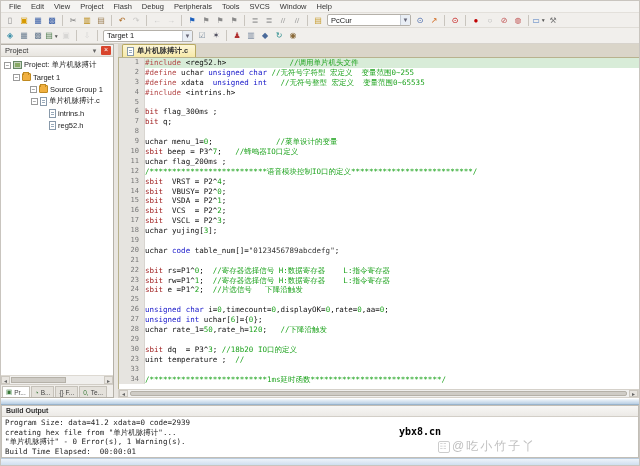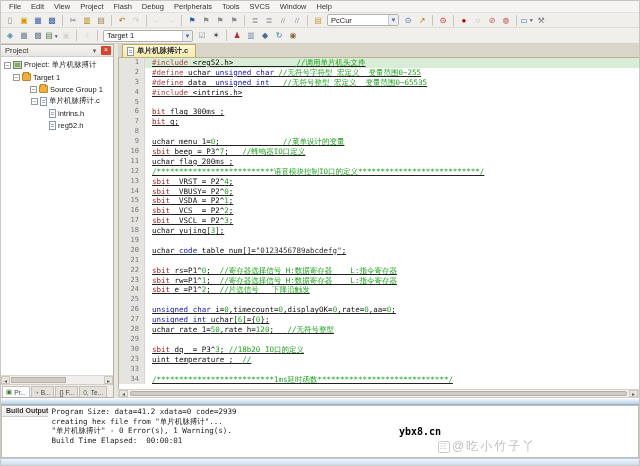--- a/index.html
+++ b/index.html
@@ -53,37 +53,37 @@
   .vsplit { width:4px; background:#e9e6e1; flex:0 0 auto; }
 
   
   .editor { flex:1 1 auto; display:flex; flex-direction:column; min-width:0; }
   .tabbar { height:14px; background:#dad5c9; display:flex; align-items:flex-end; padding-left:4px; border-bottom:1px solid #b8b28e; flex:0 0 auto; }
   .etab { display:flex; align-items:center; height:13px; padding:0 7px 0 4px; background:linear-gradient(#fdf6d8,#f7e9a8); border:1px solid #b8a860; border-bottom:none; border-radius:2px 2px 0 0; font-size:7.5px; font-weight:bold; color:#333; }
   .etab .ticon { margin-right:3px; }
   .code-area { flex:1 1 auto; background:#fff; overflow:hidden; border-left:1px solid #b8b28e; position:relative; }
   .code-line { display:flex; height:9.9px; line-height:9.9px; font-family:"DejaVu Sans Mono", monospace; font-size:7.5px; white-space:pre; }
   .code-line .ln { width:26px; flex:0 0 auto; background:#e6e4e0; color:#777; text-align:right; padding-right:5px; font-size:7px; border-right:1px solid #d8d5d0; }
-  .code-line .ct { padding-left:7px; flex:1 1 auto;text-decoration:underline; }
+  .code-line .ct { flex:1 1 auto; }
   .code-line.hl .ct { background:#d8ecd8; }
   .ct .pp  { color:#b34545; }
   .ct .kw2 { color:#a02020; }
   .ct .kw  { color:#1414c8; }
   .ct .cm  { color:#1ea31e; }
   .ct .num { color:#1ea31e; }
   .ct .str { color:#333; }
   .ct .txt { color:#111; }
   .editor-hscroll { height:9px; background:#f0efed; border:1px solid #d5d1ca; display:flex; align-items:stretch; flex:0 0 auto; }
   .editor-hscroll .thumb { flex:1; background:#cfccc6; border:1px solid #b5b1a8; margin:1px 2px; border-radius:2px; }
 
   
   .hsplit { height:7px; background:linear-gradient(#f2f7fc,#b9cfe4); border-top:1px solid #fff; border-bottom:1px solid #9ab4cc; flex:0 0 auto; }
 
   
-  .build-panel { height:53px; display:flex; flex-direction:row; background:#fff; border:1px solid #c2beb6; flex:0 0 auto; }
+  .build-panel { height:53px; display:flex; flex-direction:column; background:#fff; border:1px solid #c2beb6; flex:0 0 auto; }
   .build-header { height:11px; background:linear-gradient(#f8f7f5,#eceae6); border-bottom:1px solid #d2cec7; font-size:7px; font-weight:bold; color:#333; padding:1px 0 0 4px; flex:0 0 auto; }
   .build-body { flex:1; padding:1px 0 0 3px; font-family:"DejaVu Sans Mono", monospace; font-size:7.5px; line-height:9.5px; color:#222; white-space:pre; }
 
   
   .statusbar { height:7px; background:linear-gradient(#eef4fa,#cfdff0); border-top:1px solid #b9cbdd; flex:0 0 auto; }
 
   
   .wm1 { position:absolute; left:398px; top:425px; font-family:"DejaVu Sans Mono", monospace; font-weight:bold; font-size:10px; color:#000; z-index:5; }
   .wm2 { position:absolute; left:437px; top:437px; font-size:12px; letter-spacing:2px; color:#aaa; opacity:.75; z-index:5; display:flex; align-items:center; }
   .wm2 .wlogo { width:12px; height:12px; border:1.5px solid #bbb; border-radius:2px; margin-right:2px; color:#bbb; font-size:8px; line-height:9px; text-align:center; }
@@ -167,21 +167,21 @@
       <span class="tb-btn">
         <span style="color: rgb(153, 153, 153);">//</span>
       </span>
       <span class="tb-btn">
         <span style="color: rgb(153, 153, 153);">//</span>
       </span>
       <span class="tb-sep"></span>
       <span class="tb-btn">
         <span style="color: rgb(199, 154, 42);">▤</span>
       </span>
-      <div class="tb-combo" style="width: 72px;">
+      <div class="tb-combo" style="width: 84px;">
         <span>PcCur</span>
         <span class="caret">▼</span>
       </div>
       <span class="tb-btn">
         <span style="color: rgb(58, 95, 168);">⊙</span>
       </span>
       <span class="tb-btn">
         <span style="color: rgb(210, 105, 30);">↗</span>
       </span>
       <span class="tb-sep"></span>
@@ -331,21 +331,21 @@
     <div class="editor">
       <div class="tabbar">
         <div class="etab">
           <span class="ticon file"></span>
           <span>单片机脉搏计.c</span>
         </div>
       </div>
       <div class="code-area">
           <div class="code-line hl"><span class="ln">1</span><span class="ct"><span class="pp">#include</span><span class="txt"> &lt;reg52.h&gt;              </span><span class="cm">//调用单片机头文件</span></span></div>
           <div class="code-line"><span class="ln">2</span><span class="ct"><span class="pp">#define</span><span class="txt"> uchar </span><span class="kw">unsigned char</span><span class="txt"> </span><span class="cm">//无符号字符型 宏定义  变量范围0~255</span></span></div>
-          <div class="code-line"><span class="ln">3</span><span class="ct"><span class="pp">#define</span><span class="txt"> data  </span><span class="kw">unsigned int</span><span class="txt">   </span><span class="cm">//无符号整型 宏定义  变量范围0~65535</span></span></div>
+          <div class="code-line"><span class="ln">3</span><span class="ct"><span class="pp">#define</span><span class="txt"> xdata  </span><span class="kw">unsigned int</span><span class="txt">   </span><span class="cm">//无符号整型 宏定义  变量范围0~65535</span></span></div>
           <div class="code-line"><span class="ln">4</span><span class="ct"><span class="pp">#include</span><span class="txt"> &lt;intrins.h&gt;</span></span></div>
           <div class="code-line"><span class="ln">5</span><span class="ct"></span></div>
           <div class="code-line"><span class="ln">6</span><span class="ct"><span class="kw2">bit</span><span class="txt"> flag_300ms ;</span></span></div>
           <div class="code-line"><span class="ln">7</span><span class="ct"><span class="kw2">bit</span><span class="txt"> q;</span></span></div>
           <div class="code-line"><span class="ln">8</span><span class="ct"></span></div>
           <div class="code-line"><span class="ln">9</span><span class="ct"><span class="txt">uchar menu_1=</span><span class="num">0</span><span class="txt">;              </span><span class="cm">//菜单设计的变量</span></span></div>
           <div class="code-line"><span class="ln">10</span><span class="ct"><span class="kw2">sbit</span><span class="txt"> beep = P3^</span><span class="num">7</span><span class="txt">;   </span><span class="cm">//蜂鸣器IO口定义</span></span></div>
           <div class="code-line"><span class="ln">11</span><span class="ct"><span class="txt">uchar flag_200ms ;</span></span></div>
           <div class="code-line"><span class="ln">12</span><span class="ct"><span class="cm">/**************************语音模块控制IO口的定义***************************/</span></span></div>
           <div class="code-line"><span class="ln">13</span><span class="ct"><span class="kw2">sbit</span><span class="txt">  VRST = P2^</span><span class="num">4</span><span class="txt">;</span></span></div>
@@ -356,21 +356,21 @@
           <div class="code-line"><span class="ln">18</span><span class="ct"><span class="txt">uchar yujing[</span><span class="num">3</span><span class="txt">];</span></span></div>
           <div class="code-line"><span class="ln">19</span><span class="ct"></span></div>
           <div class="code-line"><span class="ln">20</span><span class="ct"><span class="txt">uchar </span><span class="kw">code</span><span class="txt"> table_num[]=</span><span class="str">"0123456789abcdefg"</span><span class="txt">;</span></span></div>
           <div class="code-line"><span class="ln">21</span><span class="ct"></span></div>
           <div class="code-line"><span class="ln">22</span><span class="ct"><span class="kw2">sbit</span><span class="txt"> rs=P1^</span><span class="num">0</span><span class="txt">;  </span><span class="cm">//寄存器选择信号 H:数据寄存器    L:指令寄存器</span></span></div>
           <div class="code-line"><span class="ln">23</span><span class="ct"><span class="kw2">sbit</span><span class="txt"> rw=P1^</span><span class="num">1</span><span class="txt">;  </span><span class="cm">//寄存器选择信号 H:数据寄存器    L:指令寄存器</span></span></div>
           <div class="code-line"><span class="ln">24</span><span class="ct"><span class="kw2">sbit</span><span class="txt"> e =P1^</span><span class="num">2</span><span class="txt">;  </span><span class="cm">//片选信号   下降沿触发</span></span></div>
           <div class="code-line"><span class="ln">25</span><span class="ct"></span></div>
           <div class="code-line"><span class="ln">26</span><span class="ct"><span class="kw">unsigned char</span><span class="txt"> i=</span><span class="num">0</span><span class="txt">,timecount=</span><span class="num">0</span><span class="txt">,displayOK=</span><span class="num">0</span><span class="txt">,rate=</span><span class="num">0</span><span class="txt">,aa=</span><span class="num">0</span><span class="txt">;</span></span></div>
           <div class="code-line"><span class="ln">27</span><span class="ct"><span class="kw">unsigned int</span><span class="txt"> uchar[</span><span class="num">6</span><span class="txt">]={</span><span class="num">0</span><span class="txt">};</span></span></div>
-          <div class="code-line"><span class="ln">28</span><span class="ct"><span class="txt">uchar rate_1=</span><span class="num">50</span><span class="txt">,rate_h=</span><span class="num">120</span><span class="txt">;   </span><span class="cm">//无符号整型</span></span></div>
+          <div class="code-line"><span class="ln">28</span><span class="ct"><span class="txt">uchar rate_1=</span><span class="num">50</span><span class="txt">,rate_h=</span><span class="num">120</span><span class="txt">;   </span><span class="cm">//下降沿触发</span></span></div>
           <div class="code-line"><span class="ln">29</span><span class="ct"></span></div>
           <div class="code-line"><span class="ln">30</span><span class="ct"><span class="kw2">sbit</span><span class="txt"> dq  = P3^</span><span class="num">3</span><span class="txt">; </span><span class="cm">//18b20 IO口的定义</span></span></div>
           <div class="code-line"><span class="ln">23</span><span class="ct"><span class="txt">uint temperature ;  </span><span class="cm">//</span></span></div>
           <div class="code-line"><span class="ln">33</span><span class="ct"></span></div>
           <div class="code-line"><span class="ln">34</span><span class="ct"><span class="cm">/**************************1ms延时函数*****************************/</span></span></div>
         </div>
       <div class="editor-hscroll">
         <span class="scroll-arrow">◂</span>
         <span class="thumb"></span>
         <span class="scroll-arrow">▸</span>

